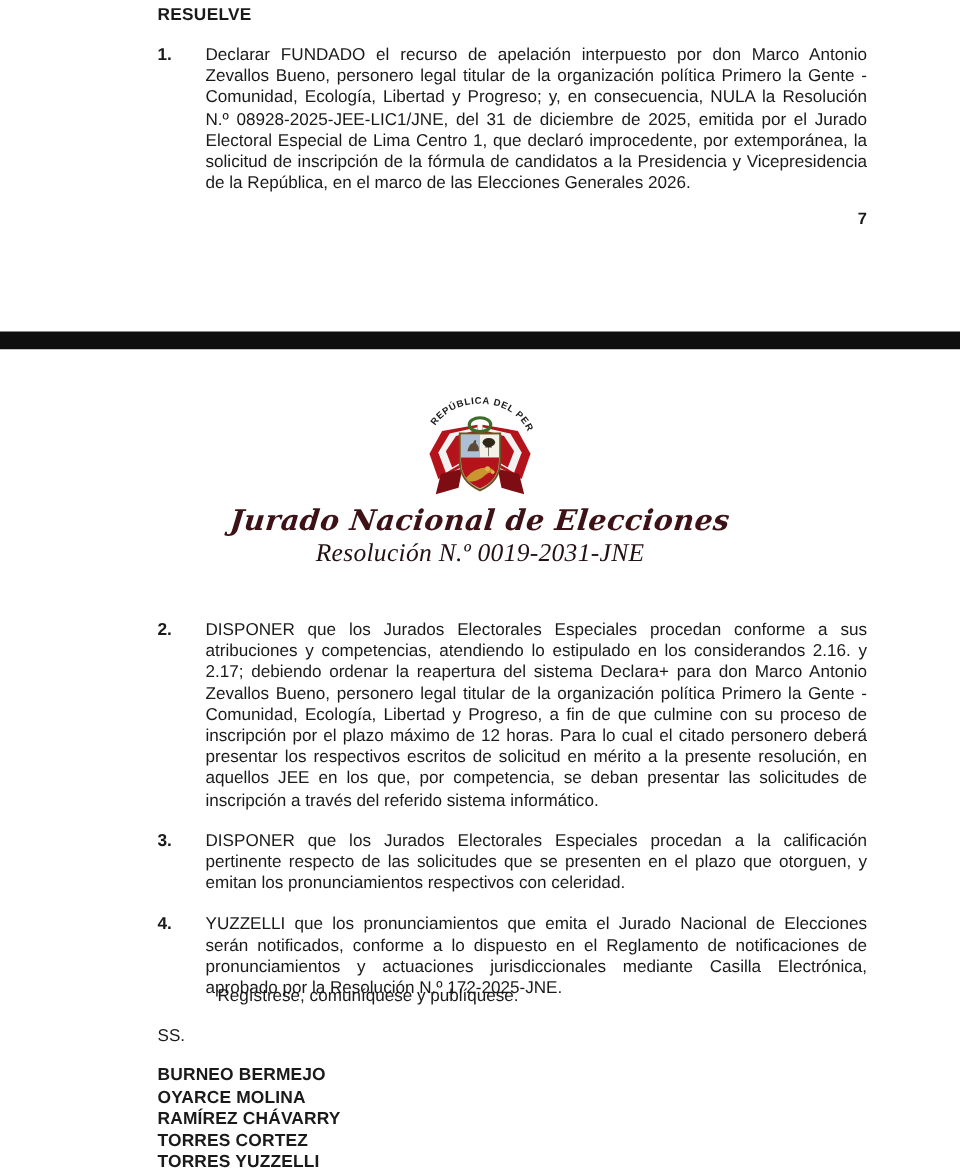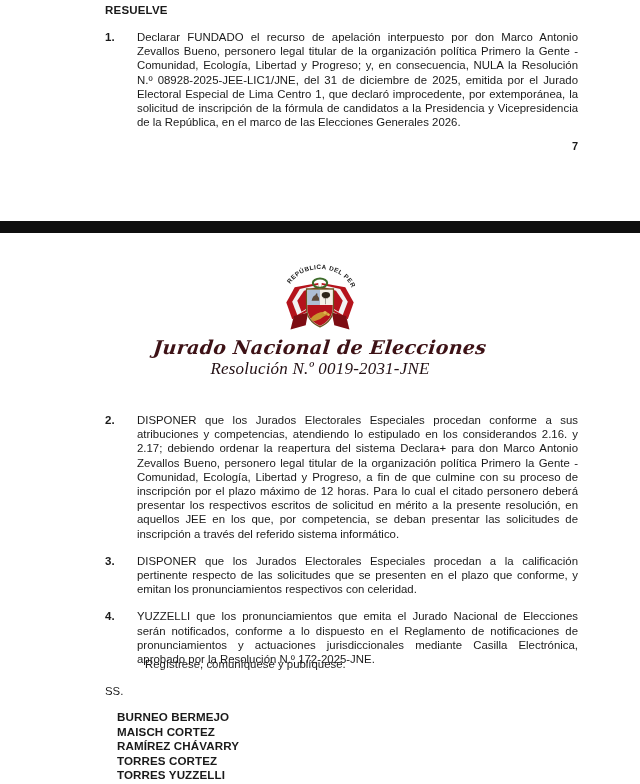--- a/index.html
+++ b/index.html
@@ -155,21 +155,20 @@
     font-weight: normal;
   }
   .signatures {
     position: absolute;
     left: 105px;
     top: 477px;
     font-size: 11.6px;
     font-weight: bold;
     line-height: 14.6px;
     letter-spacing: 0.1px;
-    margin-left: 12px;
   }
   .signature-line { white-space: nowrap; }
 </style>
 </head>
 <body>
 
 <div class="page-top">
 
   <div class="section-heading">RESUELVE</div>
 
@@ -234,35 +233,35 @@
 
   <div id="clauses-2">
 
     <div class="clause">
       <div class="clause-num">2.</div>
       <div class="clause-body"><b>DISPONER</b><span> que los Jurados Electorales Especiales procedan conforme a sus atribuciones y competencias, atendiendo lo estipulado en los considerandos 2.16. y 2.17; debiendo ordenar la reapertura del sistema Declara+ para don Marco Antonio Zevallos Bueno, personero legal titular de la organización política Primero la Gente - Comunidad, Ecología, Libertad y Progreso, a fin de que culmine con su proceso de inscripción por el plazo máximo de 12 horas. Para lo cual el citado personero deberá presentar los respectivos escritos de solicitud en mérito a la presente resolución, en aquellos JEE en los que, por competencia, se deban presentar las solicitudes de inscripción a través del referido sistema informático.</span></div>
     </div>
 
     <div class="clause">
       <div class="clause-num">3.</div>
-      <div class="clause-body"><b>DISPONER</b><span> que los Jurados Electorales Especiales procedan a la calificación pertinente respecto de las solicitudes que se presenten en el plazo que conforme, y emitan los pronunciamientos respectivos con celeridad.</span></div>
+      <div class="clause-body"><b>DISPONER</b><span> que los Jurados Electorales Especiales procedan a la calificación pertinente respecto de las solicitudes que se presenten en el plazo que otorguen, y emitan los pronunciamientos respectivos con celeridad.</span></div>
     </div>
 
     <div class="clause">
       <div class="clause-num">4.</div>
       <div class="clause-body"><b>YUZZELLI</b><span> que los pronunciamientos que emita el Jurado Nacional de Elecciones serán notificados, conforme a lo dispuesto en el Reglamento de notificaciones de pronunciamientos y actuaciones jurisdiccionales mediante Casilla Electrónica, aprobado por la Resolución N.º 172-2025-JNE.</span></div>
     </div>
 
   </div>
 
   <div class="closing">Regístrese, comuníquese y publíquese.</div>
 
   <div class="ss-label">SS.</div>
 
   <div class="signatures">
     <div class="signature-line">BURNEO BERMEJO</div>
-    <div class="signature-line">MAISCH CORTEZ</div>
+    <div class="signature-line">OYARCE MOLINA</div>
     <div class="signature-line">RAMÍREZ CHÁVARRY</div>
     <div class="signature-line">TORRES CORTEZ</div>
     <div class="signature-line">TORRES YUZZELLI</div>
   </div>
 
 </div>
 
 </body></html>

